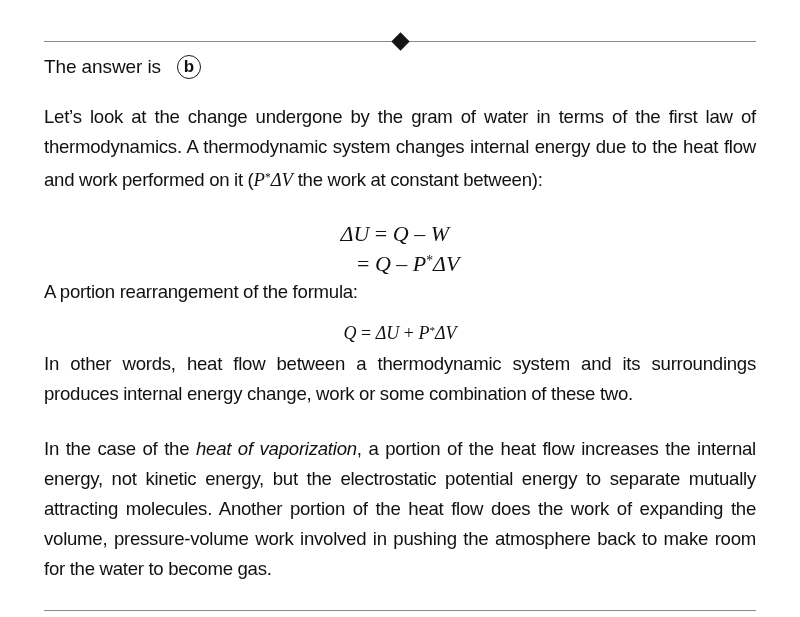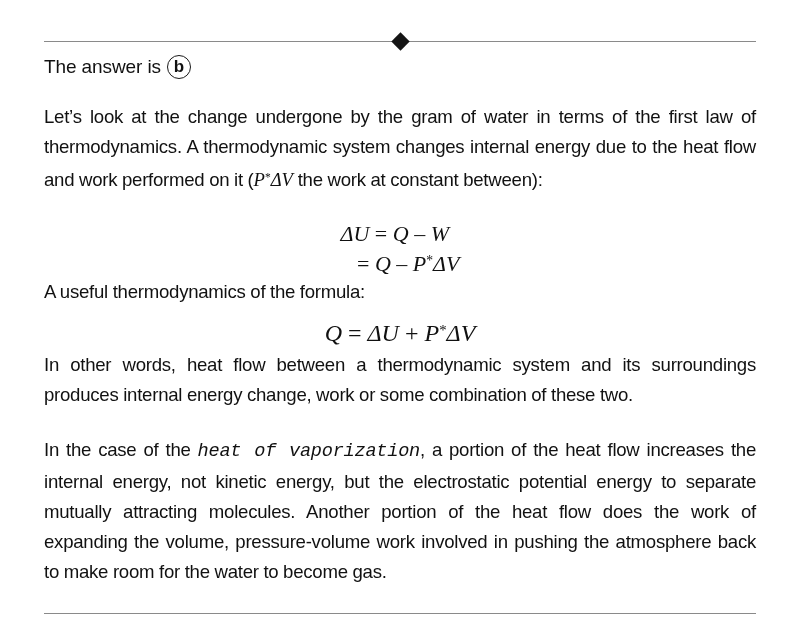--- a/index.html
+++ b/index.html
@@ -51,21 +51,21 @@
   }
 
   
   .answer-line {
     margin-top: 12px;
     font-size: 19px;
     line-height: 26px;
     letter-spacing: -0.1px;
     display: flex;
     align-items: center;
-    gap: 6px;
+    gap: 16px;
   }
   .circled {
     display: inline-flex;
     align-items: center;
     justify-content: center;
     width: 24px;
     height: 24px;
     border: 1.3px solid #1a1a1a;
     border-radius: 50%;
     font-weight: 700;
@@ -94,21 +94,21 @@
     font-style: italic;
     font-size: 18.6px;
     letter-spacing: 0;
   }
   .sup {
     font-size: 0.62em;
     vertical-align: 0.42em;
     font-style: normal;
     letter-spacing: 0;
   }
-  em.it { font-style: italic; font-family: Liberation Mono, monospace; }
+  em.it { font-style: italic; }
 
   
   .eq-block {
     margin-top: 10px;
     font-family: "Liberation Serif", serif;
     font-size: 22px;
     line-height: 27px;
     text-align: center;
   }
   .eq-row {
@@ -120,21 +120,21 @@
     text-align: left;
     margin-top: 15px;
   }
   .eq-i { font-style: italic; }
   .eq-op { font-style: normal; }
 
   .eq-single {
     margin-top: 8px;
     margin-bottom: 2px;
     font-family: "Liberation Serif", serif;
-    font-size: 24px;
+    font-size: 18px;
     line-height: 30px;
     text-align: center;
     white-space: pre;
   }
 
   .lead-line {
     margin-top: 20px;
   }
 
   
@@ -161,21 +161,21 @@
 
   <p class="body first"><span>Let’s look at the change undergone by the gram of water in terms of the first law of thermodynamics.  A thermodynamic system changes internal energy due to the heat flow and work performed on it (</span><span class="mathinline"><span>P</span><span class="sup">*</span><span>ΔV</span></span><span> the work at constant between):</span></p>
 
   <div class="eq-block">
     <span class="eq-inner">
       <span class="eq-row"><span class="eq-i">ΔU</span><span class="eq-op"> = </span><span class="eq-i">Q</span><span class="eq-op"> – </span><span class="eq-i">W</span></span>
       <span class="eq-row"><span class="eq-op">   = </span><span class="eq-i">Q</span><span class="eq-op"> – </span><span class="eq-i">P</span><span class="sup">*</span><span class="eq-i">ΔV</span></span>
     </span>
   </div>
 
-  <p class="body lead-line">A useful thermodynamics of the formula:</p>
+  <p class="body lead-line">A portion rearrangement of the formula:</p>
 
   <div class="eq-single"><span class="eq-i">Q</span><span class="eq-op"> = </span><span class="eq-i">ΔU</span><span class="eq-op"> + </span><span class="eq-i">P</span><span class="sup">*</span><span class="eq-i">ΔV</span></div>
 
   <p class="body p-inother">In other words, heat flow between a thermodynamic system and its surroundings produces internal energy change, work or some combination of these two.</p>
 
   <p class="body p-case"><span>In the case of the </span><em class="it">heat of vaporization</em><span>, a portion of the heat flow increases the internal energy, not kinetic energy, but the electrostatic potential energy to separate mutually attracting molecules.  Another portion of the heat flow does the work of expanding the volume, pressure-volume work involved in pushing the atmosphere back to make room for the water to become gas.</span></p>
 
   <div class="bottom-rule"></div>
 
 </div>

